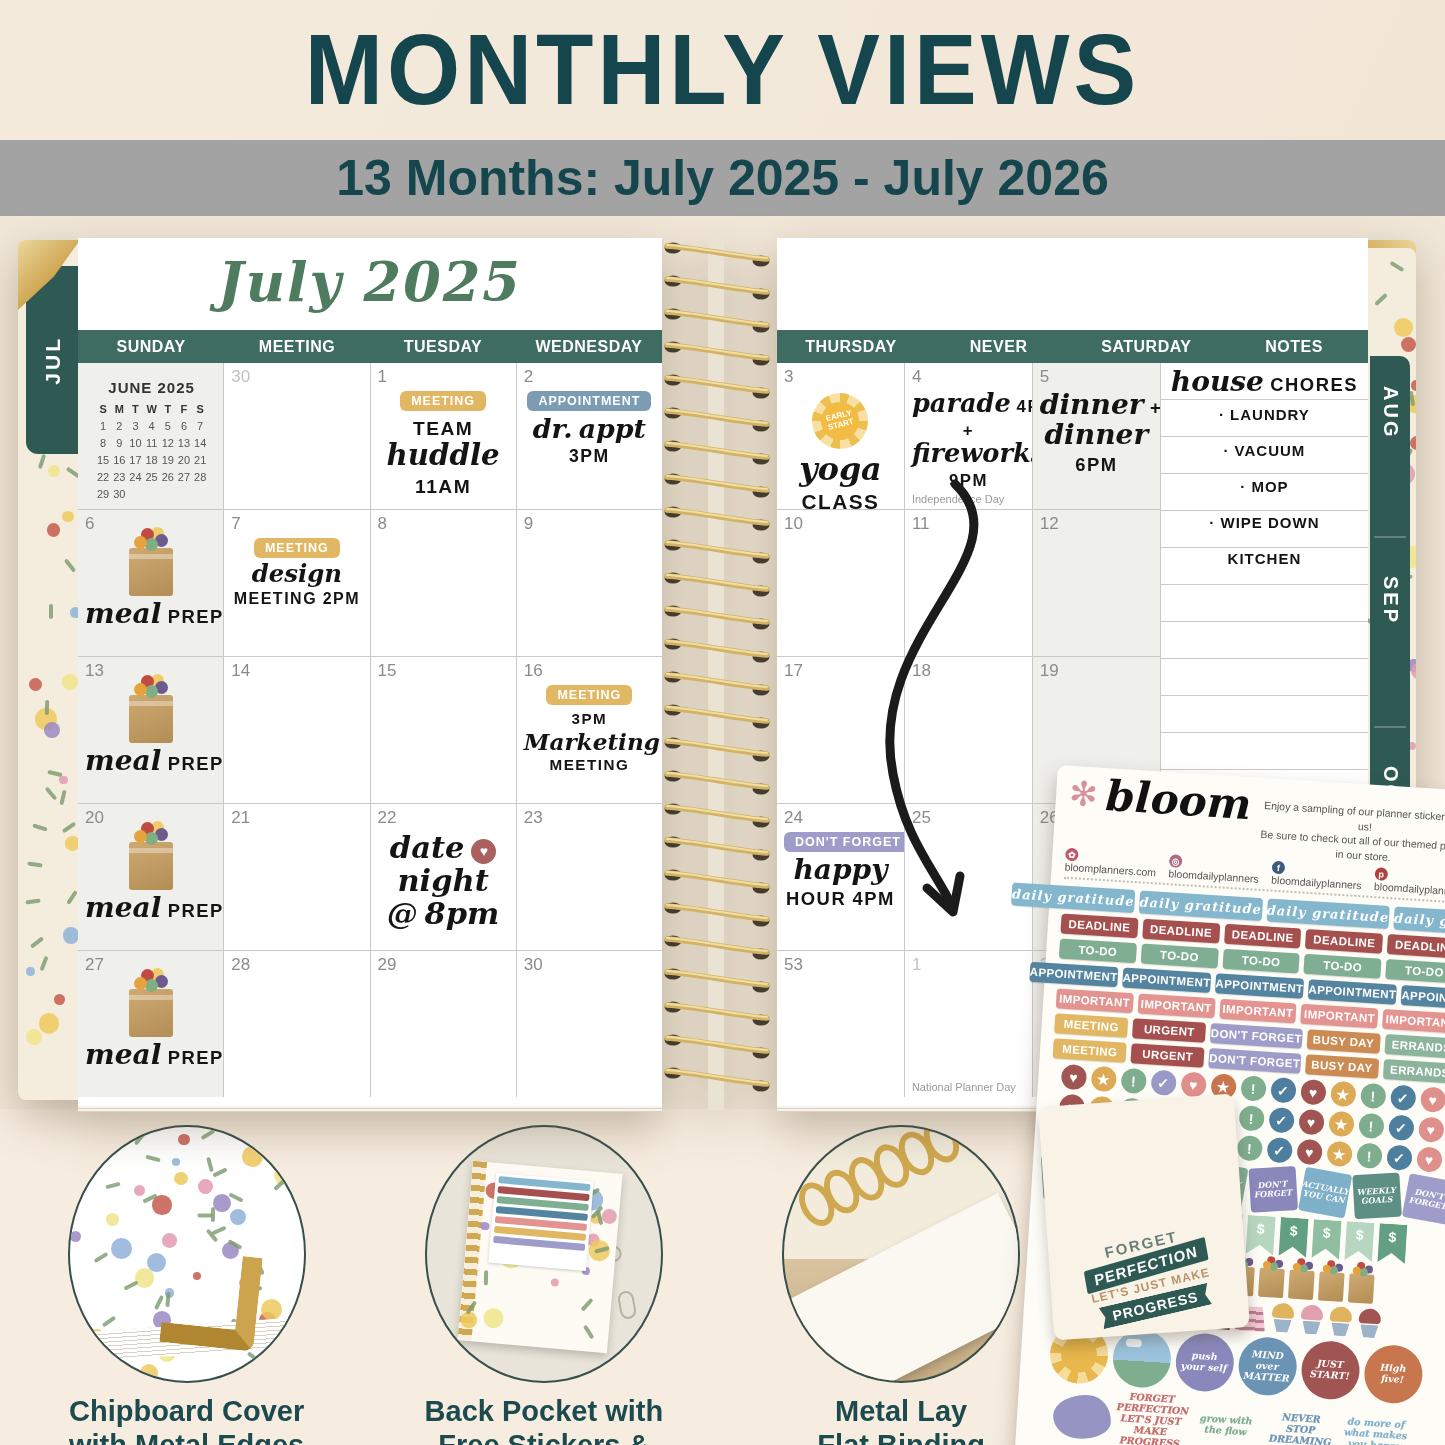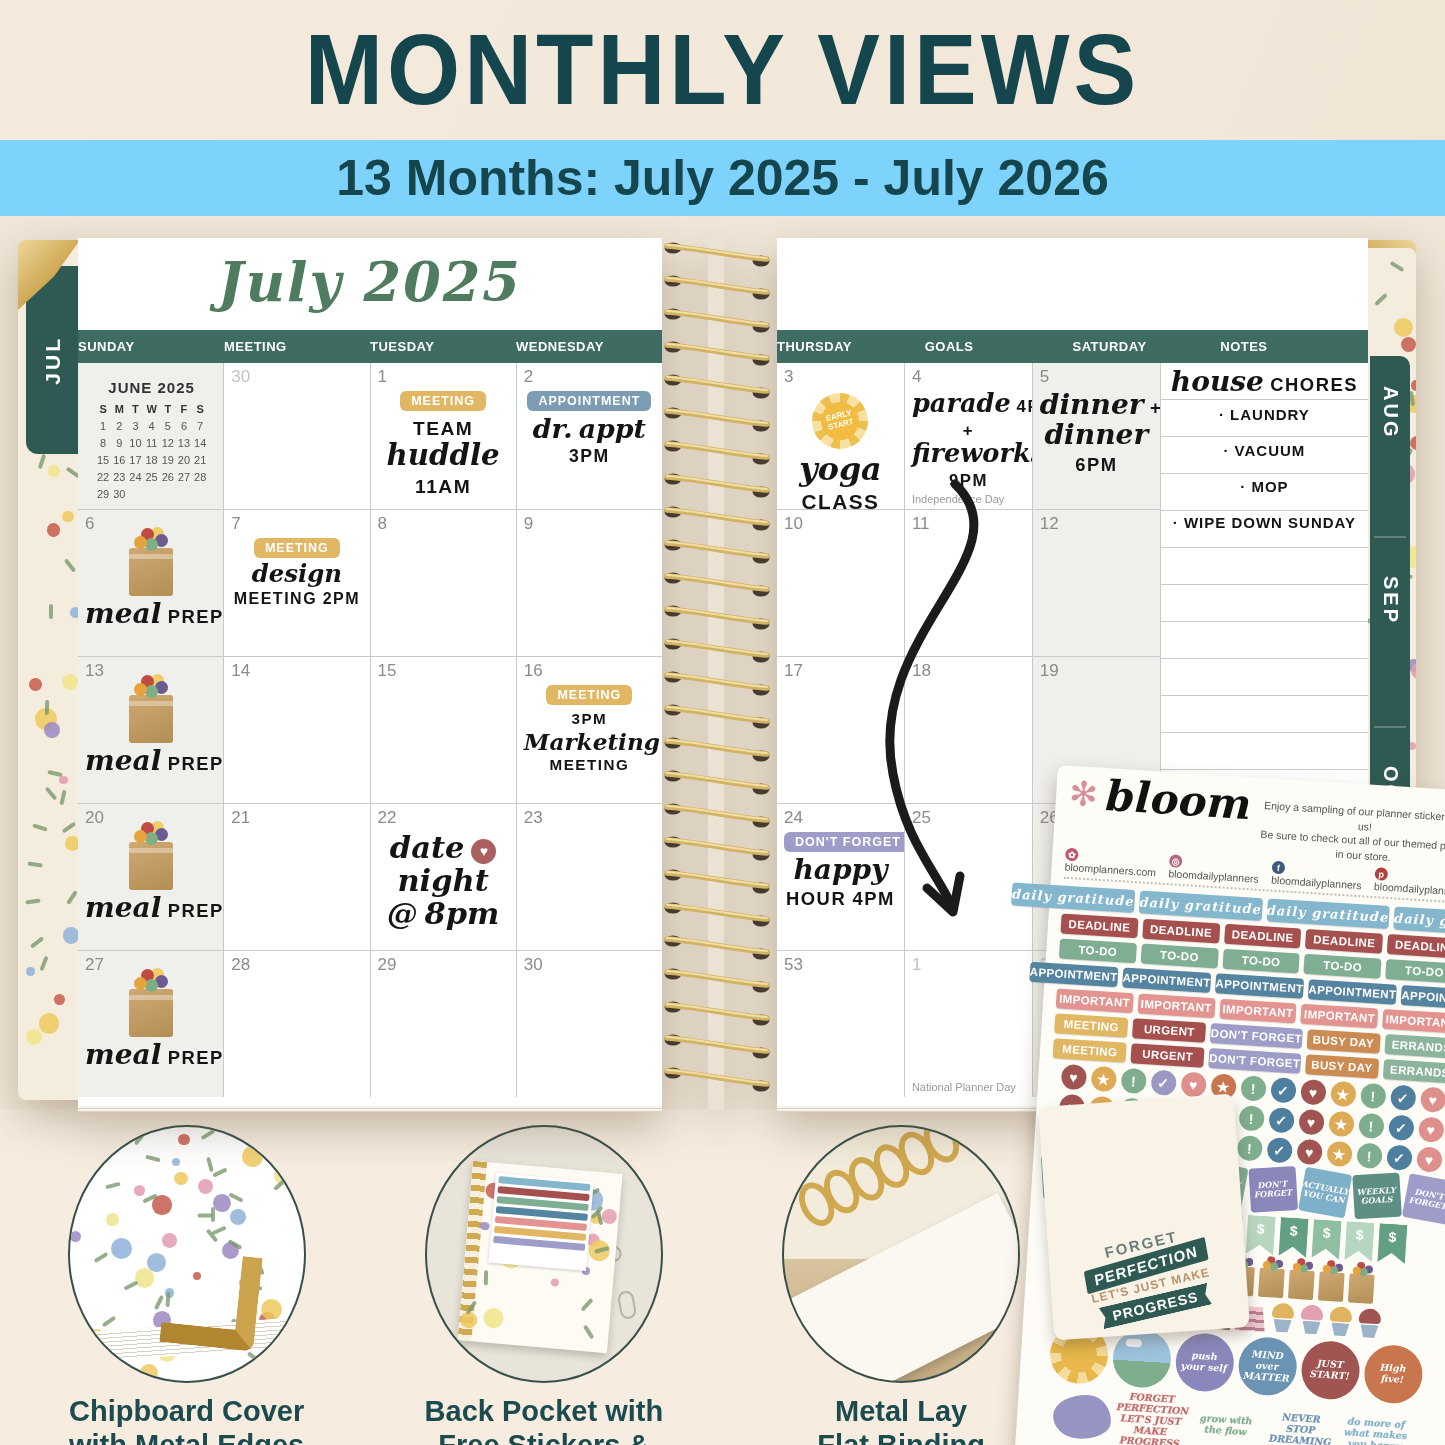--- a/index.html
+++ b/index.html
@@ -1,21 +1,21 @@
 <!DOCTYPE html>
 <html><head>
 <meta charset="utf-8">
 <style>
   html,body{margin:0;padding:0}
   body{width:1445px;height:1445px;overflow:hidden;position:relative;
        background:linear-gradient(115deg,#f4ebdd 0%,#f2e7d8 55%,#efe3d2 100%);
        font-family:"Liberation Sans",sans-serif;color:#15454d}
   .hero{height:140px;display:flex;align-items:center;justify-content:center}
   .hero h1{margin:0;font-size:94px;font-weight:bold;letter-spacing:4px;color:#15454d;transform:scaleY(1.06)}
-  .band{height:76px;background:#7dd3fc;display:flex;align-items:center;justify-content:center}
+  .band{height:76px;background:#a3a3a3;display:flex;align-items:center;justify-content:center}
   .band span{font-size:50px;font-weight:bold;color:#15454d}
   .photo{position:relative;height:893px;background:#f1e7d8;z-index:5}
   .planner{position:absolute;left:18px;top:22px;width:1398px;height:868px;filter:drop-shadow(0 16px 22px rgba(96,76,52,.35))}
   .floral{background:#f4eddd;position:absolute;overflow:hidden}
   .fdot{position:absolute;border-radius:50%;opacity:.85}
   .fleaf{position:absolute;width:4px;height:15px;border-radius:3px;background:#7a9a6e;opacity:.8}
   .cover-left{left:0;top:6px;width:62px;height:856px;border-radius:8px 0 0 8px}
   .cover-right{left:1344px;top:10px;width:54px;height:846px;border-radius:0 8px 8px 0}
   .goldtl{position:absolute;left:0;top:2px;width:62px;height:76px;z-index:2;border-radius:8px 0 0 0;
           background:linear-gradient(135deg,#ecd79b,#cda44e 55%,#b08730);clip-path:polygon(0 0,100% 0,58% 48%,0 92%)}
@@ -26,21 +26,21 @@
   .tab-jul span{writing-mode:vertical-rl;transform:rotate(180deg);color:#fff;font-weight:bold;font-size:21px;letter-spacing:3px}
   .page{position:absolute;top:0;height:868px;background:#fff;z-index:2}
   .page::after{content:"";position:absolute;left:0;right:0;bottom:-6px;height:6px;
                background:repeating-linear-gradient(#f7f3ea 0 2px,#d9d2c2 2px 3px)}
   .page.left{left:60px;width:584px}
   .page.right{left:759px;width:591px}
   .month-script{text-align:center;margin-top:12px;font-family:"DejaVu Serif",serif;font-style:italic;font-weight:bold;
                 font-size:54px;color:#4f7b5e;letter-spacing:2px}
   .dayhead{position:absolute;top:92px;left:0;right:0;height:33px;display:grid;grid-template-columns:repeat(4,1fr);
            background:#3e6b62;align-items:center}
-  .dayhead div{text-align:left;color:#fff;font-weight:bold;font-size:13px;letter-spacing:.5px}
+  .dayhead div{text-align:center;color:#fff;font-weight:bold;font-size:16px;letter-spacing:.5px}
   .grid{position:absolute;top:125px;left:0;right:0;display:grid;gap:1px;background:#c9c9c9}
   .lp-grid{grid-template:repeat(5,146px)/repeat(4,1fr)}
   .rp-body{position:absolute;top:125px;left:0;right:0;display:flex}
   .rgrid{position:relative;width:444px;display:grid;gap:1px;background:#c9c9c9;grid-template:repeat(5,146px)/repeat(3,1fr)}
   .cell{background:#fff;position:relative;padding:4px 7px;overflow:hidden}
   .cell.shade{background:#efefeb}
   .dnum{font-size:17px;color:#8b8b8b;display:block}
   .muted .dnum{color:#c2c2c2}
   .evsticker{display:block;width:max-content;margin:4px auto 2px;padding:3px 11px;border-radius:6px;color:#fff;
              font-weight:bold;font-size:12.5px;letter-spacing:1px;white-space:nowrap}
@@ -496,21 +496,21 @@
           <ellipse cx="15" cy="839" rx="8.5" ry="5.5" fill="#463b2f"></ellipse>
           <ellipse cx="103" cy="852" rx="8.5" ry="5.5" fill="#463b2f"></ellipse>
           <path d="M9 837 C40 839 80 848 109 850" stroke="#d2b366" stroke-width="5.5" fill="none" stroke-linecap="round"></path>
           <path d="M9 836 C40 838 80 847 109 849" stroke="#f0dea2" stroke-width="1.8" fill="none" stroke-linecap="round"></path>
         </svg>
     </div>
 
     <div class="page right">
       <div class="dayhead" id="rp-head">
           <div>THURSDAY</div>
-          <div>GOALS</div>
+          <div>NEVER</div>
           <div>SATURDAY</div>
           <div>NOTES</div>
         </div>
       <div class="rp-body">
         <div class="rgrid" id="rp-grid">
             <div class="cell">
               <span class="dnum">3</span>
               <div class="sunstk">
                 <i>EARLY START</i>
               </div>
@@ -580,21 +580,21 @@
               <span class="dnum">2</span>
             </div>
           </div>
         <div class="notes-col" id="notes-col">
             <div class="hand" style="font-size: 23px;">
               <div class="hline"><span class="scr">house</span> <span class="caps">CHORES</span></div>
             </div>
             <div class="nitem">· LAUNDRY</div>
             <div class="nitem">· VACUUM</div>
             <div class="nitem">· MOP</div>
-            <div class="nitem">· WIPE DOWN SUNDAY</div>
+            <div class="nitem">· WIPE DOWN KITCHEN</div>
           </div>
       </div>
       <svg class="arrow-svg" id="arrow-svg" width="180" height="470" viewBox="0 0 180 470">
           <path d="M112,8 C185,78 22,158 50,298 C62,362 90,392 108,428" stroke="#1b1b1b" stroke-width="9" fill="none" stroke-linecap="round"></path>
           <path d="M84,412 L110,436 L117,400" stroke="#1b1b1b" stroke-width="9" fill="none" stroke-linecap="round" stroke-linejoin="round"></path>
         </svg>
     </div>
 
     <div class="floral cover-right" id="cover-right">
         <span class="fdot" style="width: 8.00346px; height: 8.00346px; left: 86.0528%; top: 58.4135%; background: rgb(227, 155, 176);"></span>

